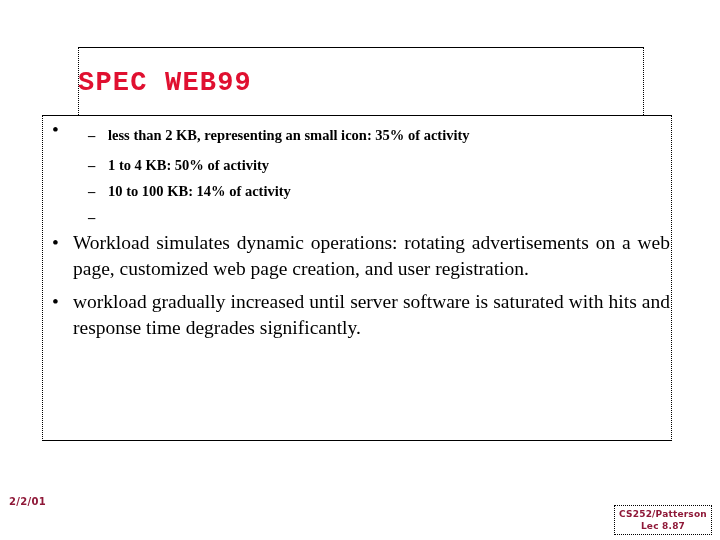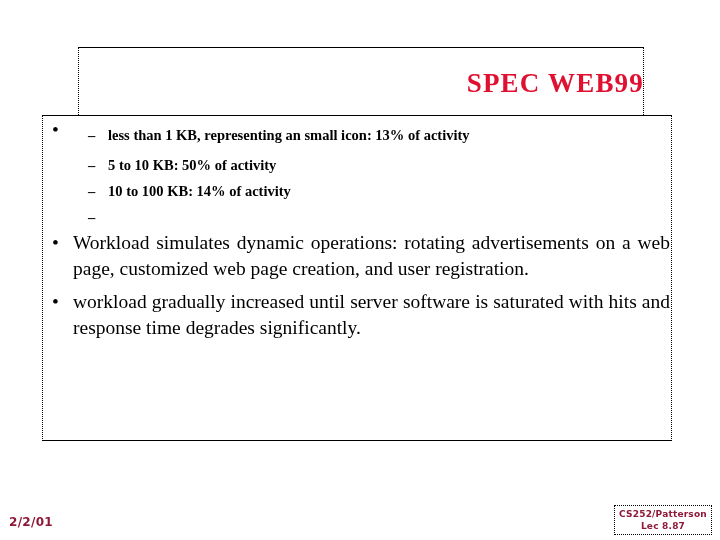--- a/index.html
+++ b/index.html
@@ -27,23 +27,23 @@
     border-left: 1.5px dotted #000000;
     border-right: 1.5px dotted #000000;
     border-bottom: none;
     box-sizing: border-box;
   }
   #title-text {
     position: absolute;
     left: 78px;
     top: 68px;
     width: 566px;
-    text-align: right;
+    text-align: left;
     color: #e01030;
-    font-family: Liberation Serif, serif;
+    font-family: Liberation Mono, monospace;
     font-weight: bold;
     font-size: 27px;
     letter-spacing: 1.2px;
     line-height: 30px;
     white-space: nowrap;
   }
 
   
   #body-placeholder {
     position: absolute;
@@ -109,25 +109,25 @@
 
   .gap-a { height: 9px; }
   .gap-b { height: 12px; }
   .gap-c { height: 22px; }
   .gap-d { height: 8px; }
 
   
   #date-footer {
     position: absolute;
     left: 9px;
-    top: 515px;
+    top: 496px;
     color: #8f1838;
     font-family: "DejaVu Sans", "Liberation Sans", sans-serif;
     font-weight: bold;
-    font-size: 12px;
+    font-size: 10px;
     letter-spacing: 0.3px;
   }
   #credit-placeholder {
     position: absolute;
     left: 614px;
     top: 505px;
     width: 98px;
     height: 30px;
     border: 1px dotted #000000;
     box-sizing: border-box;
@@ -160,28 +160,28 @@
   <div id="body-content">
 
     <div class="lvl1">
       <span class="dot">•</span>
     </div>
 
     <div class="gap-a"></div>
 
     <div class="lvl2">
       <span class="dash">–</span>
-      <span>less than 1 KB, representing an small icon: 13% of activity</span>
+      <span>less than 2 KB, representing an small icon: 35% of activity</span>
     </div>
 
     <div class="gap-b"></div>
 
     <div class="lvl2">
       <span class="dash">–</span>
-      <span>5 to 10 KB: 50% of activity</span>
+      <span>1 to 4 KB: 50% of activity</span>
     </div>
 
     <div class="gap-d"></div>
 
     <div class="lvl2">
       <span class="dash">–</span>
       <span>10 to 100 KB: 14% of activity</span>
     </div>
 
     <div class="gap-d"></div>

